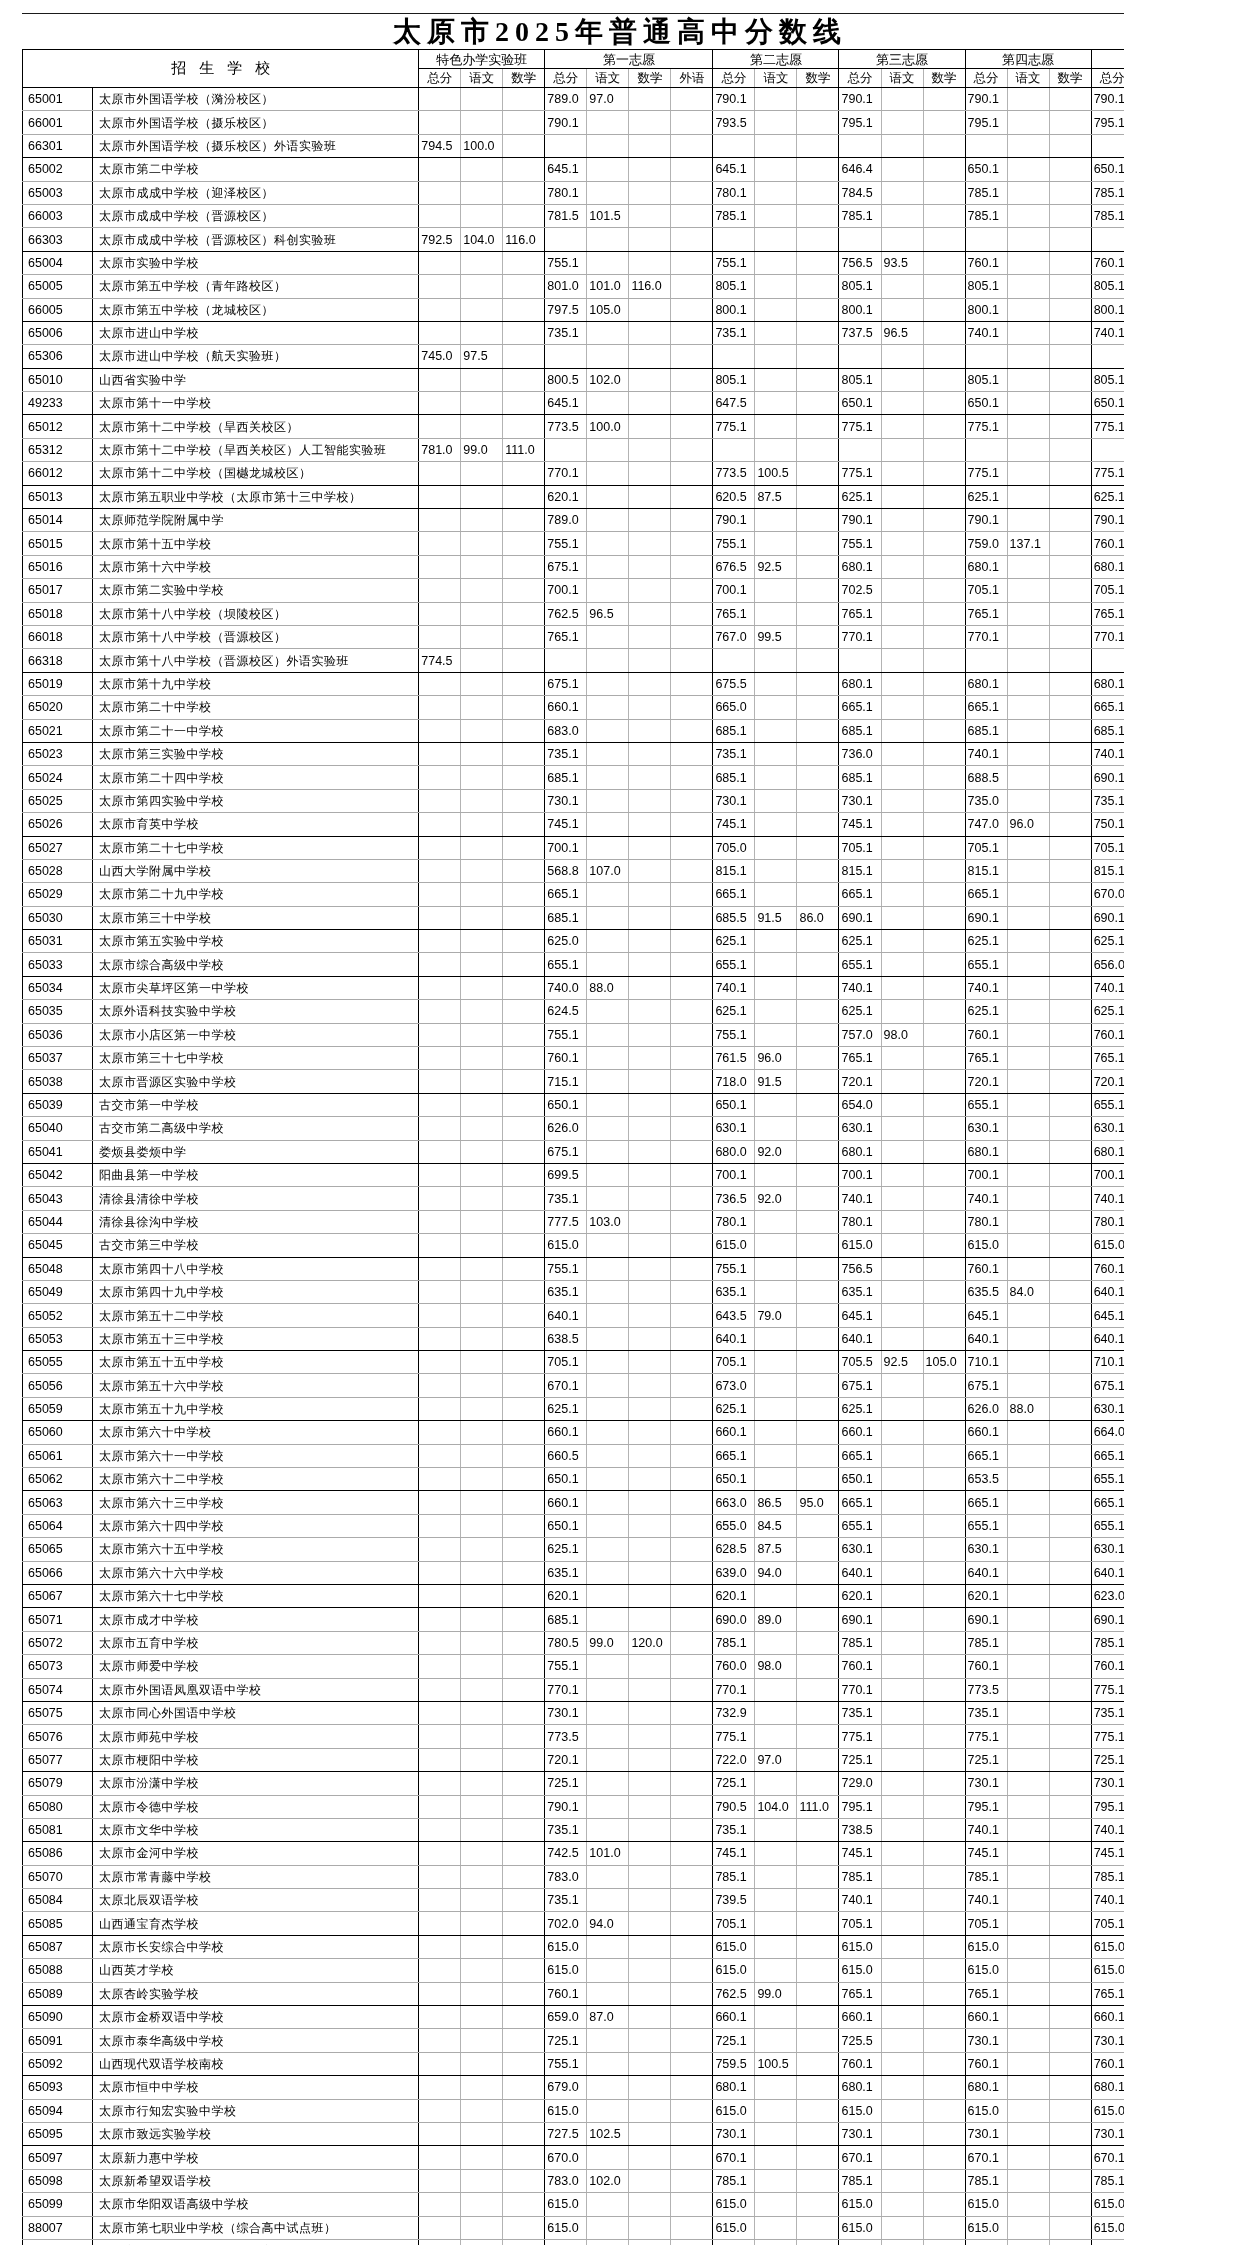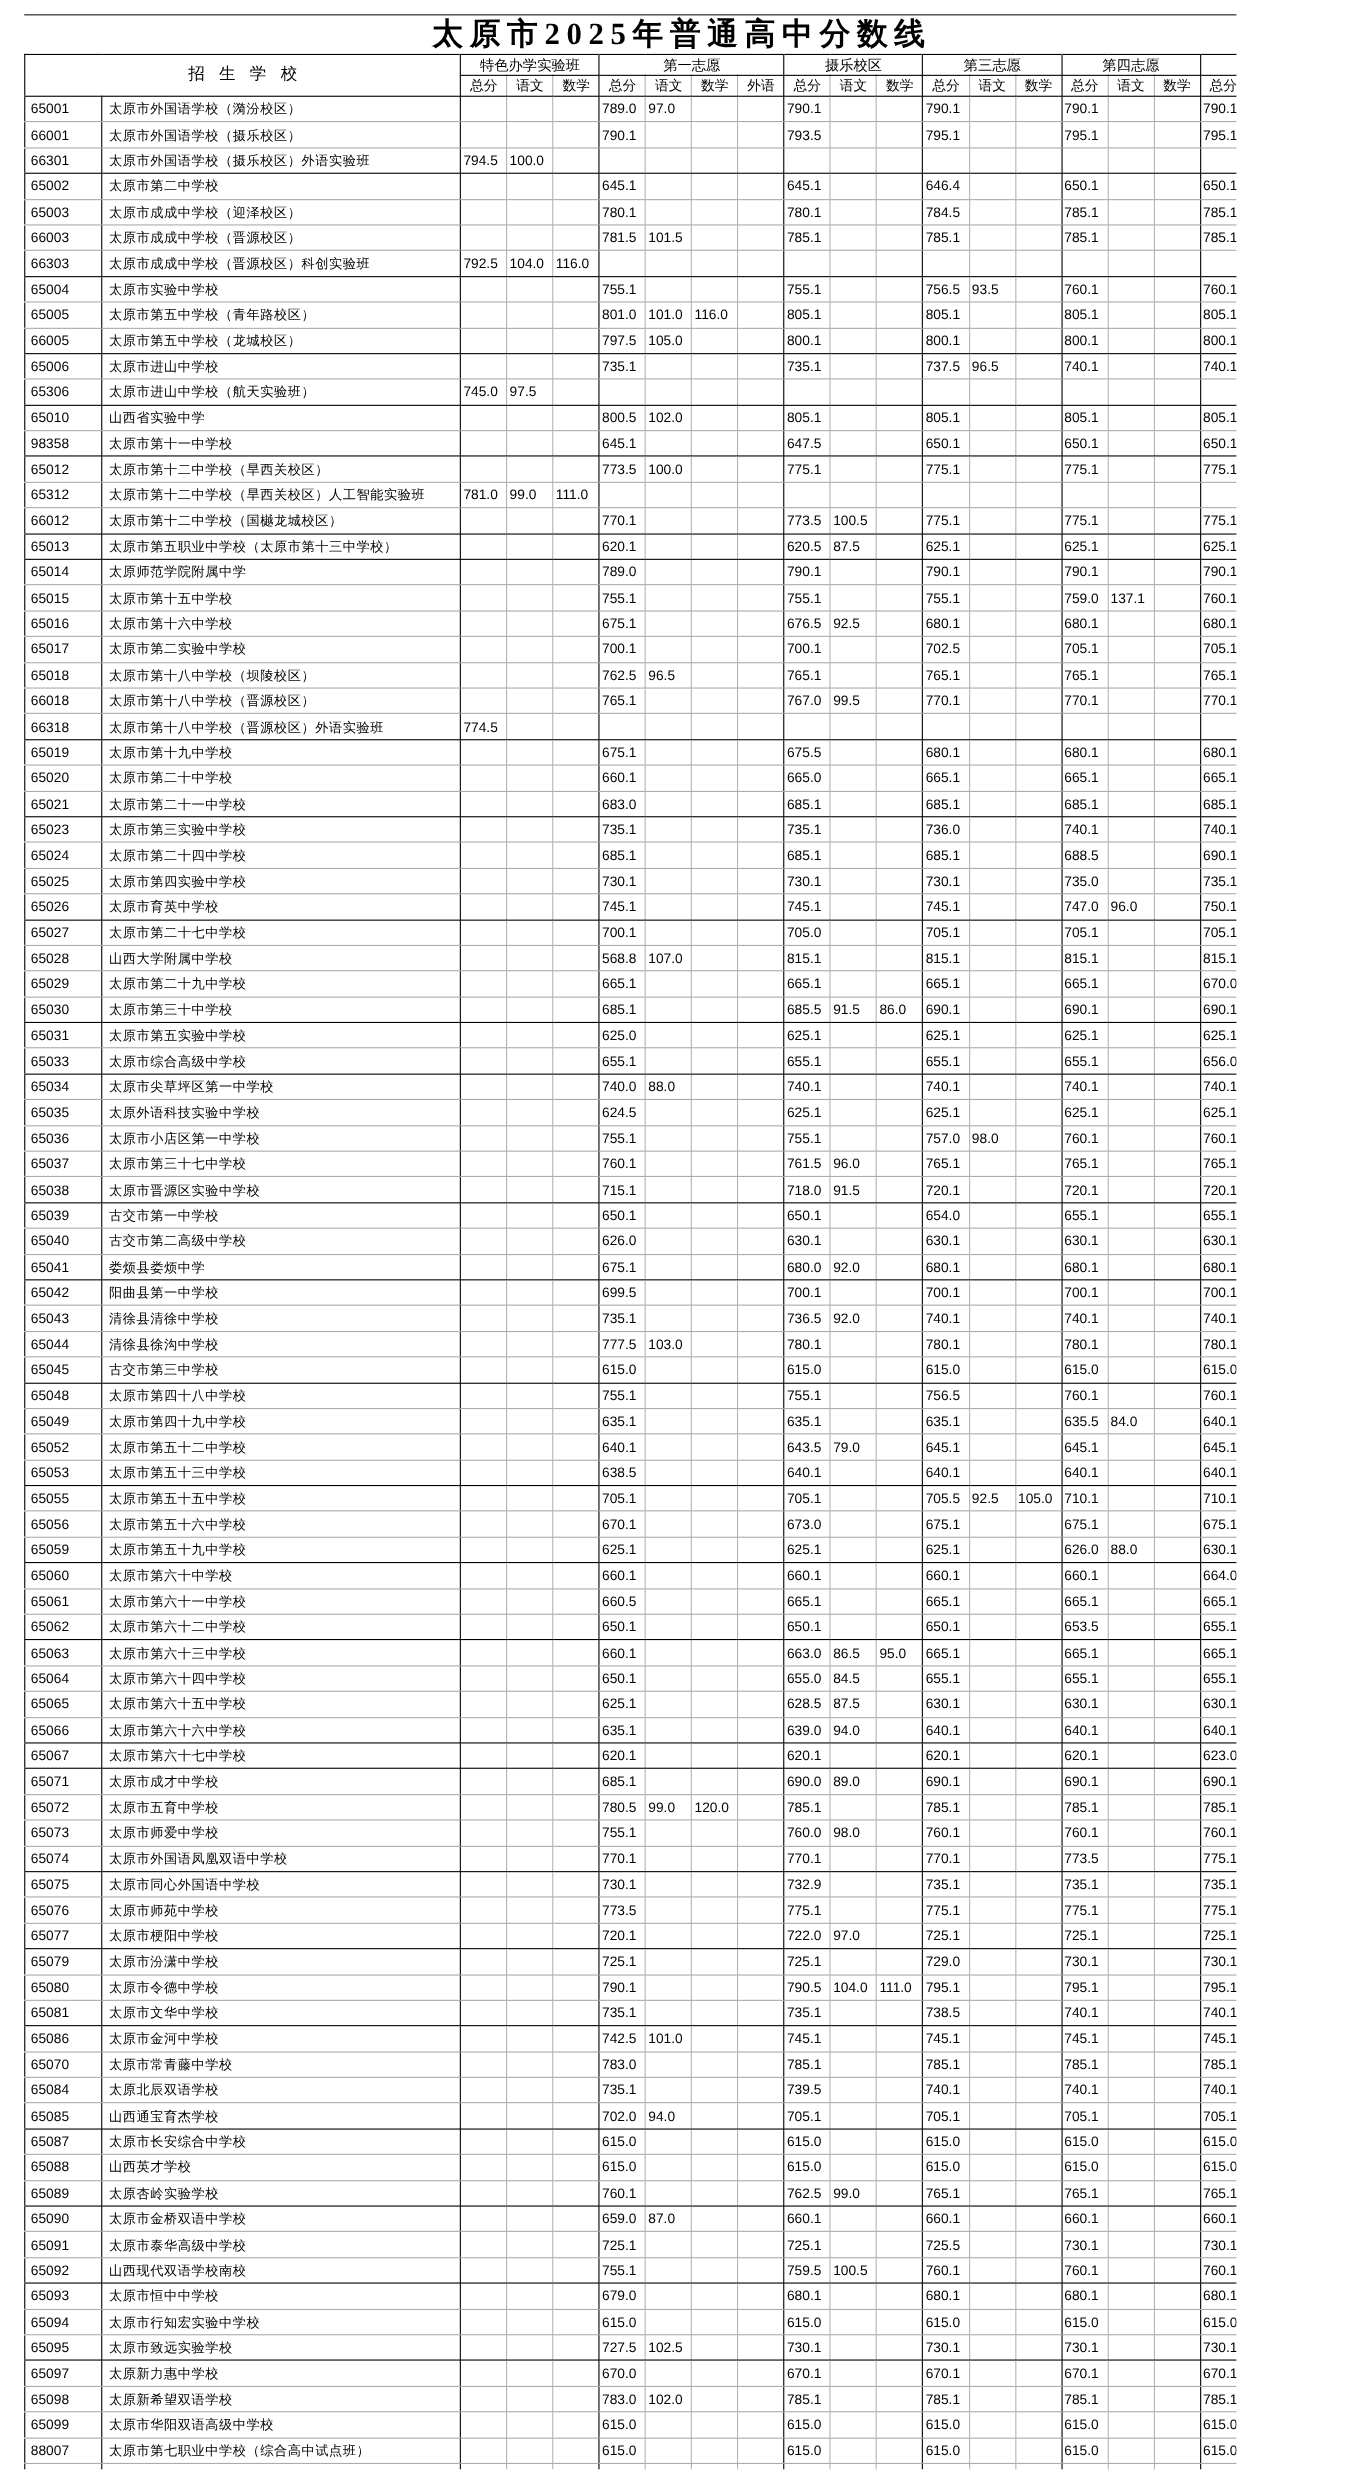--- a/index.html
+++ b/index.html
@@ -53,21 +53,21 @@
         <col style="width: 42px;">
         <col style="width: 42px;">
         <col style="width: 42px;">
         <col style="width: 42px;">
       </colgroup>
     <thead>
         <tr>
           <th class="school" rowspan="2" colspan="2">招生学校</th>
           <th colspan="3">特色办学实验班</th>
           <th colspan="4">第一志愿</th>
-          <th colspan="3">摄乐校区</th>
+          <th colspan="3">第二志愿</th>
           <th colspan="3">第三志愿</th>
           <th colspan="3">第四志愿</th>
           <th colspan="3">第五志愿</th>
         </tr>
         <tr>
           <th class="sub">总分</th>
           <th class="sub">语文</th>
           <th class="sub gEnd">数学</th>
           <th class="sub">总分</th>
           <th class="sub">语文</th>
@@ -381,21 +381,21 @@
           <td class="num"></td>
           <td class="num gEnd"></td>
           <td class="num">805.1</td>
           <td class="num"></td>
           <td class="num gEnd"></td>
           <td class="num">805.1</td>
           <td class="num"></td>
           <td class="num gEnd"></td>
         </tr>
         <tr class="sep">
-          <td class="code">98358</td>
+          <td class="code">49233</td>
           <td class="name">太原市第十一中学校</td>
           <td class="num"></td>
           <td class="num"></td>
           <td class="num gEnd"></td>
           <td class="num">645.1</td>
           <td class="num"></td>
           <td class="num"></td>
           <td class="num gEnd"></td>
           <td class="num">647.5</td>
           <td class="num"></td>

